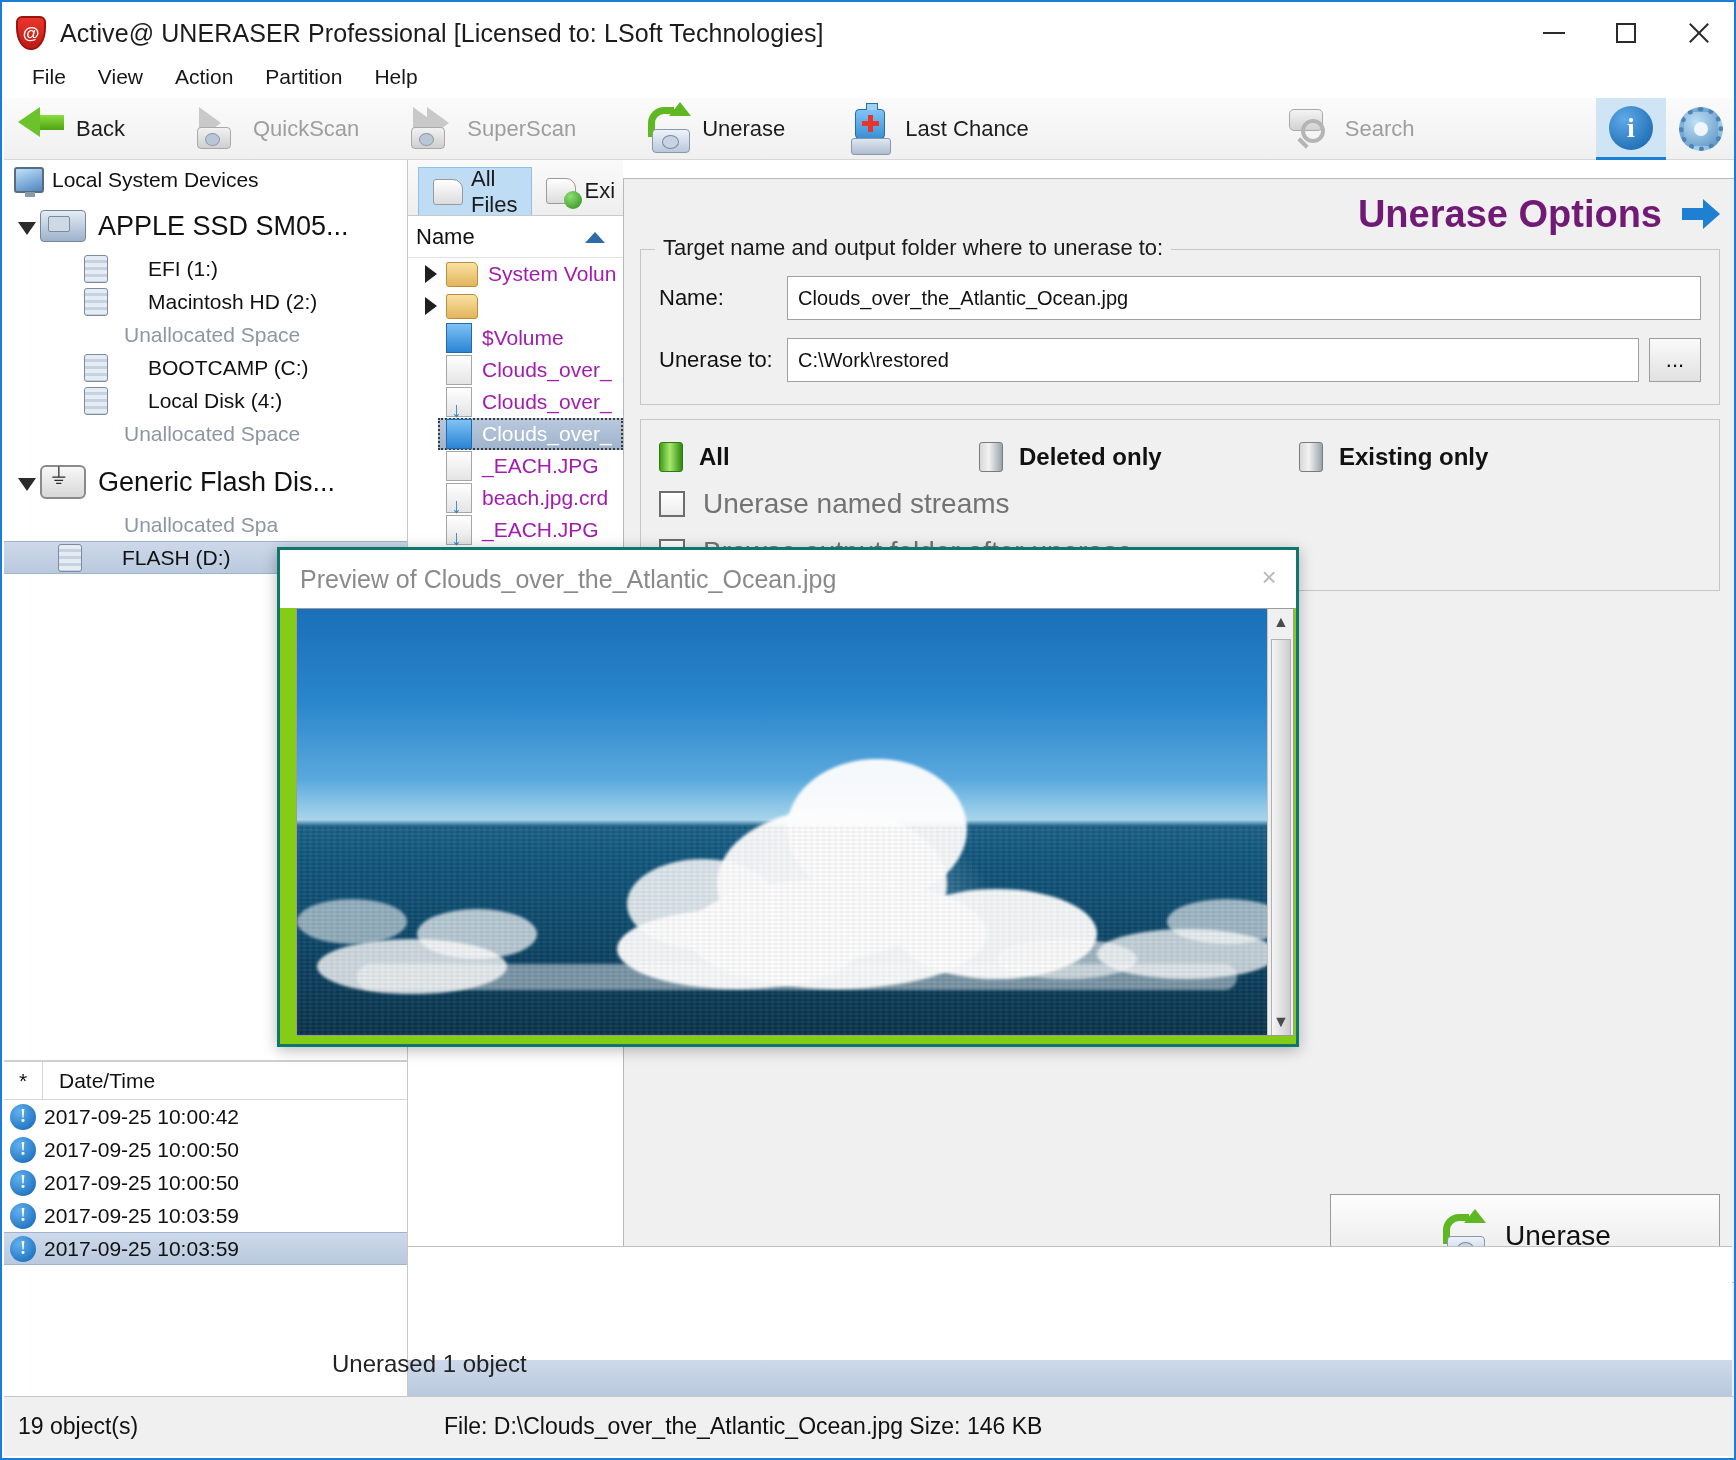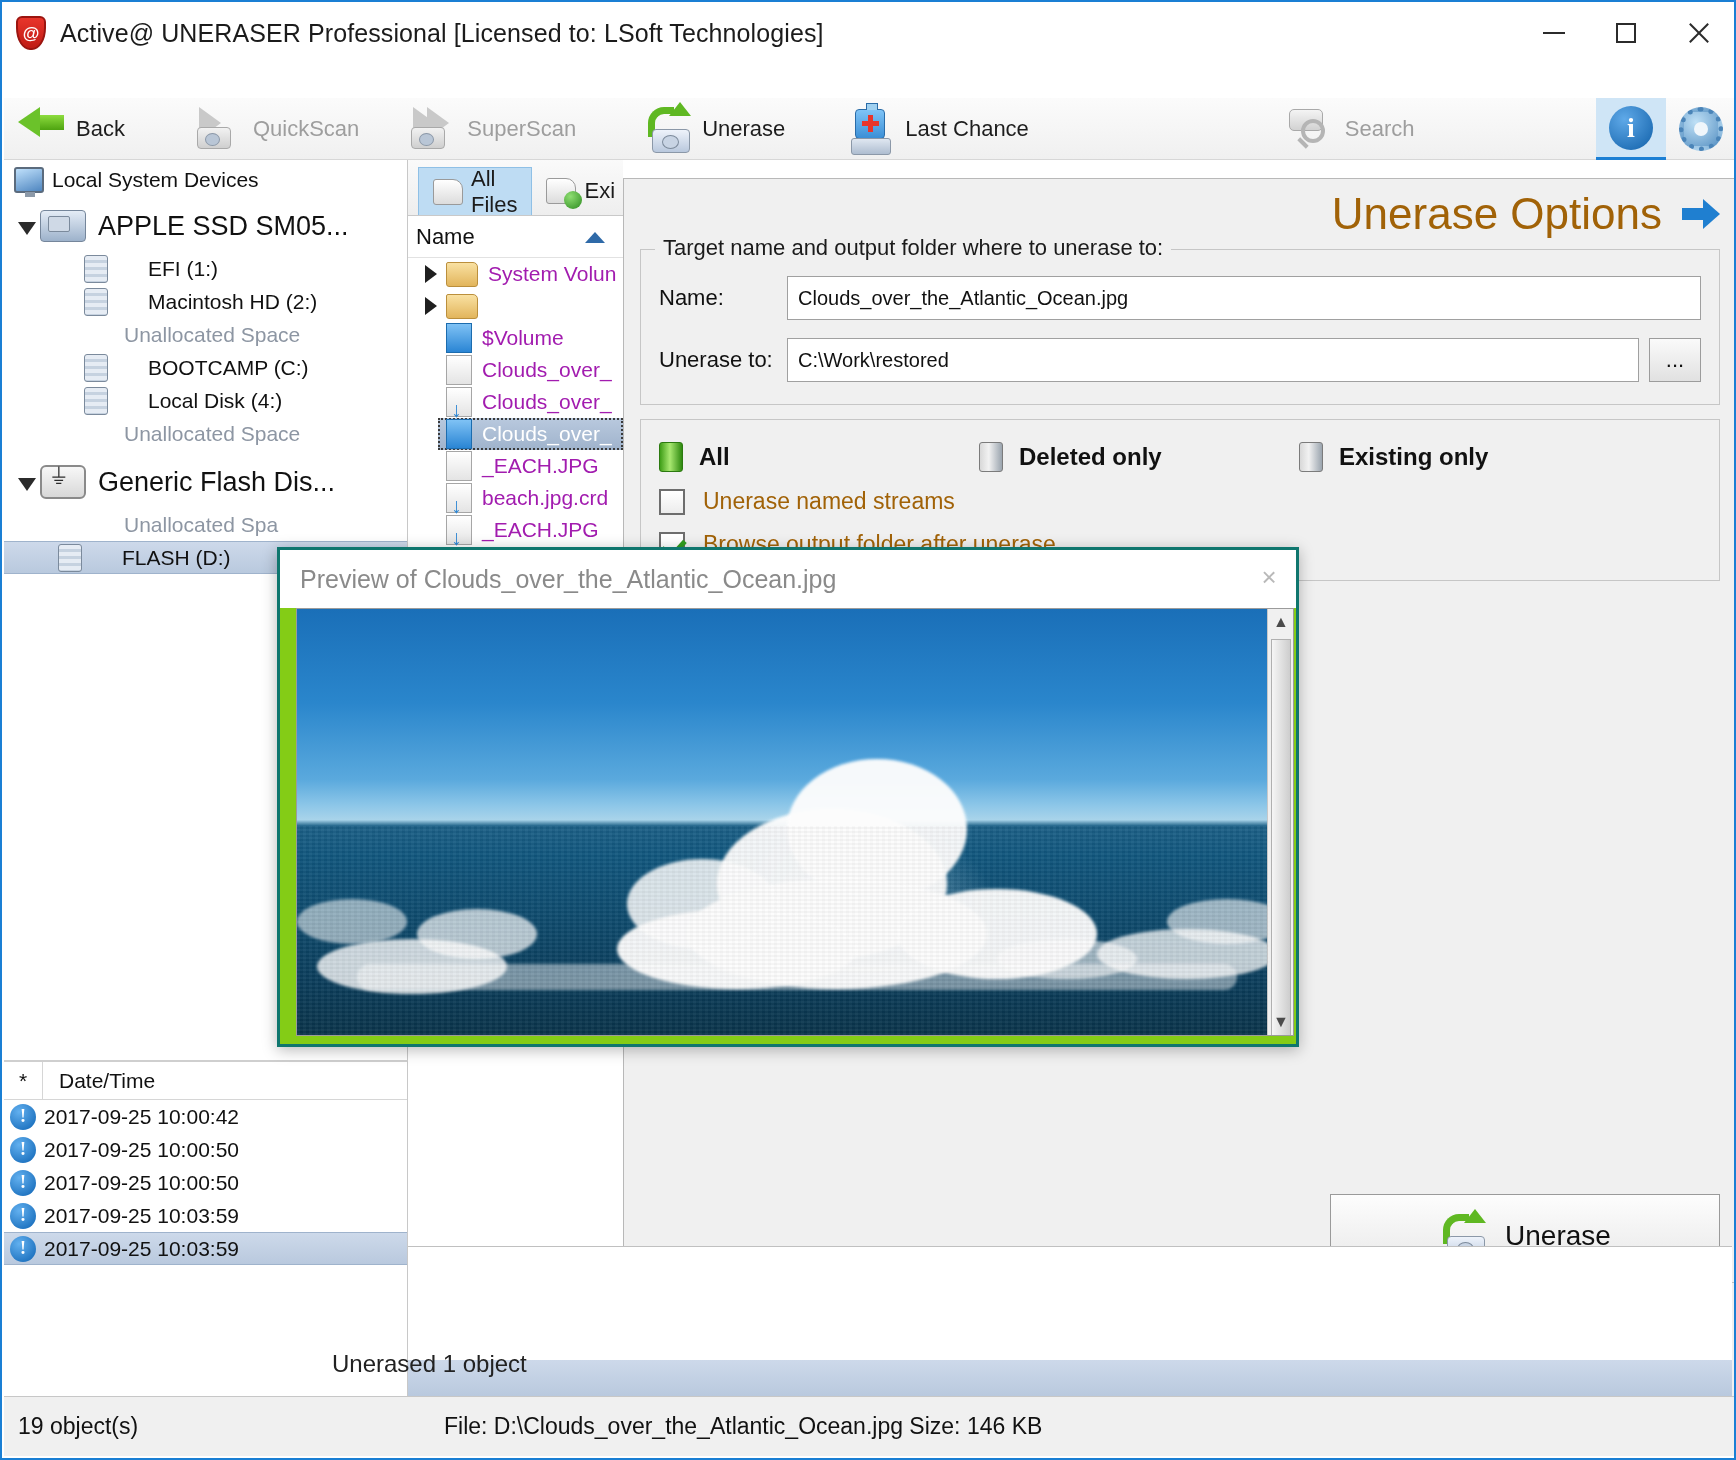--- a/index.html
+++ b/index.html
@@ -359,21 +359,21 @@
     position: absolute; left: 621px; top: 176px; width: 1113px; height: 1222px;
     background: #f0f0f0; border-left: 1px solid #b8b8b8;
     border-top: 1px solid #b8b8b8;
     overflow: hidden;
   }
   .opt-header {
     height: 70px; display: flex; align-items: center; justify-content: flex-end;
     padding-right: 16px; gap: 20px;
   }
   .opt-title {
-    font-size: 44px; font-weight: normal; color: #a16207;
+    font-size: 38px; font-weight: bold; color: #701a75;
   }
   .next-arrow { width: 38px; height: 30px; position: relative; }
   .next-arrow .sh {
     position: absolute; left: 0; top: 9px; width: 22px; height: 12px;
     background: #1f7fd0;
   }
   .next-arrow .hd {
     position: absolute; right: 0; top: 0; width: 0; height: 0;
     border-top: 15px solid transparent; border-bottom: 15px solid transparent;
     border-left: 17px solid #1f7fd0;
@@ -423,21 +423,21 @@
     background: linear-gradient(180deg,#ffffff,#ececec);
   }
   .chkmark {
     width: 26px; height: 26px; flex: none; position: relative;
     border: 2px solid #6d6d6d; background: #fff;
   }
   .chkmark:after {
     content:''; position: absolute; left: 5px; top: 1px; width: 10px; height: 18px;
     border: solid #2f9e1e; border-width: 0 5px 5px 0; transform: rotate(42deg);
   }
-  .chk-label { font-size: 23px; color: #a16207; }
+  .chk-label { font-size: 28px; color: #737373; }
   .unerase-btn {
     position: absolute; right: 16px; bottom: 122px;
     width: 390px; height: 84px;
     background: linear-gradient(180deg,#fdfdfd,#e6e6e6);
     border: 1px solid #9a9a9a;
     display: flex; align-items: center; justify-content: center; gap: 18px;
   }
   .unerase-btn .lbl { font-size: 28px; color: #111; }
   .opt-bottom-area {
     position: absolute; left: 0; right: 0; bottom: 0; height: 118px;
@@ -555,20 +555,27 @@
         </div>
       <div class="win-btn">
           <div class="glyph-max"></div>
         </div>
       <div class="win-btn">
           <div class="glyph-close"></div>
         </div>
     </div>
   </div>
 
+  <div class="menubar">
+    <div class="menu-item">File</div>
+    <div class="menu-item">View</div>
+    <div class="menu-item">Action</div>
+    <div class="menu-item">Partition</div>
+    <div class="menu-item">Help</div>
+  </div>
 
   <div class="toolbar">
 
     <div class="tb-item">
       <div class="tb-icon">
         <div class="ico-back">
             <div class="shaft"></div>
             <div class="head"></div>
           </div>
       </div>

